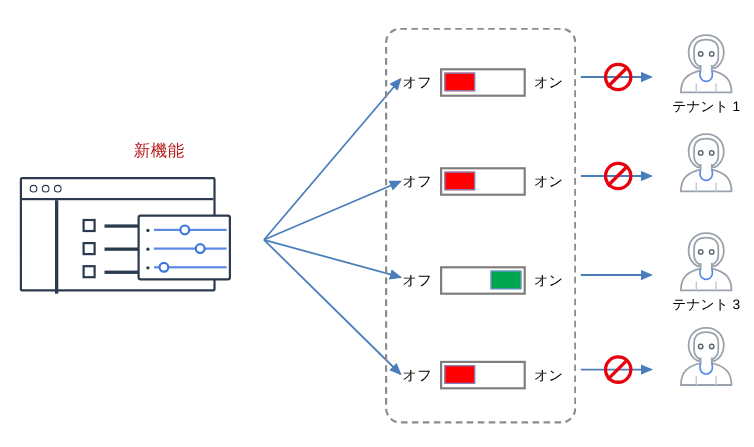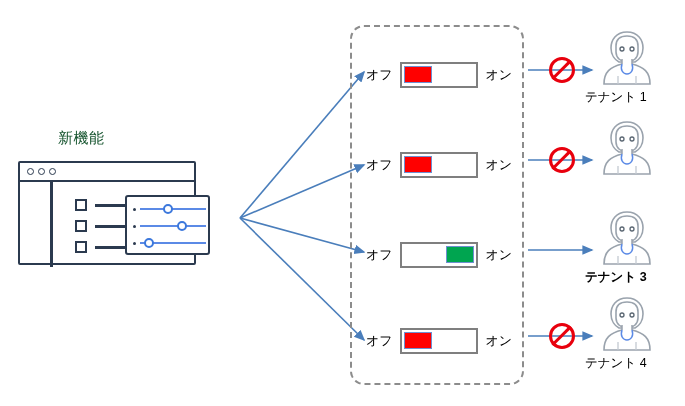--- a/index.html
+++ b/index.html
@@ -16,25 +16,25 @@
     height: 406px;
     background: #ffffff;
     overflow: hidden;
   }
 
   
   .abs { position: absolute; }
 
   
   #feature-label {
-    left: 58px;
+    left: 68px;
     top: 129px;
     width: 100px;
-    text-align: left;
-    color: #14532d;
+    text-align: right;
+    color: #b91c1c;
     font-size: 15px;
     line-height: 18px;
     letter-spacing: 0.5px;
     white-space: nowrap;
   }
 
   
   #browser-window {
     left: 18px;
     top: 161px;
@@ -231,27 +231,27 @@
     transform: rotate(45deg);
     transform-origin: 50% 50%;
   }
   #no-sign-0 { left: 549px; top: 57px; }
   #no-sign-1 { left: 549px; top: 147px; }
   #no-sign-3 { left: 549px; top: 323px; }
 
   
   .tenant {
     position: absolute;
-    left: 585px;
+    left: 600px;
     width: 84px;
-    text-align: left;
+    text-align: center;
   }
   #tenant-0 { top: 28px; }
   #tenant-1 { top: 118px; }
-  #tenant-2 { top: 208px; font-weight: bold; }
+  #tenant-2 { top: 208px; }
   #tenant-3 { top: 294px; }
   .tenant-avatar {
     width: 62px;
     height: 60px;
     margin: 0 auto;
     display: block;
   }
   .tenant-label {
     font-size: 12.5px;
     color: #000000;
@@ -410,16 +410,15 @@
       <path d="M31 4 C20 4 15 12 15 20 C15 27 19 32 23 34 L39 34 C43 32 47 27 47 20 C47 12 42 4 31 4 Z" fill="#ffffff" stroke="#9aa3ad" stroke-width="1.6"></path>
       <path d="M20 18 C20 11 24 8 31 8 C38 8 42 11 42 18 L42 24 C42 30 37 34 31 34 C25 34 20 30 20 24 Z" fill="#ffffff" stroke="#9aa3ad" stroke-width="1.6"></path>
       <circle cx="26" cy="21" r="2" fill="#ffffff" stroke="#5a6672" stroke-width="1.3"></circle>
       <circle cx="36" cy="21" r="2" fill="#ffffff" stroke="#5a6672" stroke-width="1.3"></circle>
       <path d="M26 31 L26 37 L31 41 L36 37 L36 31" fill="#ffffff" stroke="#9aa3ad" stroke-width="1.5"></path>
       <path d="M26 36 C14 39 8 44 8 56 L54 56 C54 44 48 39 36 36" fill="#ffffff" stroke="#9aa3ad" stroke-width="1.6"></path>
       <path d="M26 36 C24 42 27 46 31 46 C35 46 38 42 36 36" fill="none" stroke="#5b8ae6" stroke-width="1.5"></path>
       <line x1="22" y1="48" x2="22" y2="56" stroke="#c3c9d1" stroke-width="1.3"></line>
       <line x1="40" y1="48" x2="40" y2="56" stroke="#c3c9d1" stroke-width="1.3"></line>
     </svg>
-    <div class="tenant-label">テナント 4</div>
   </div>
 
 </div>
 
 </body></html>

